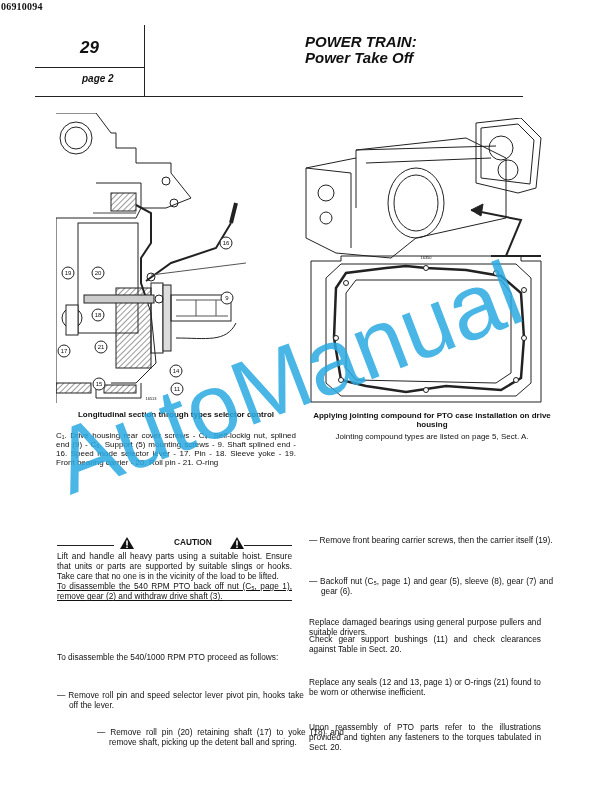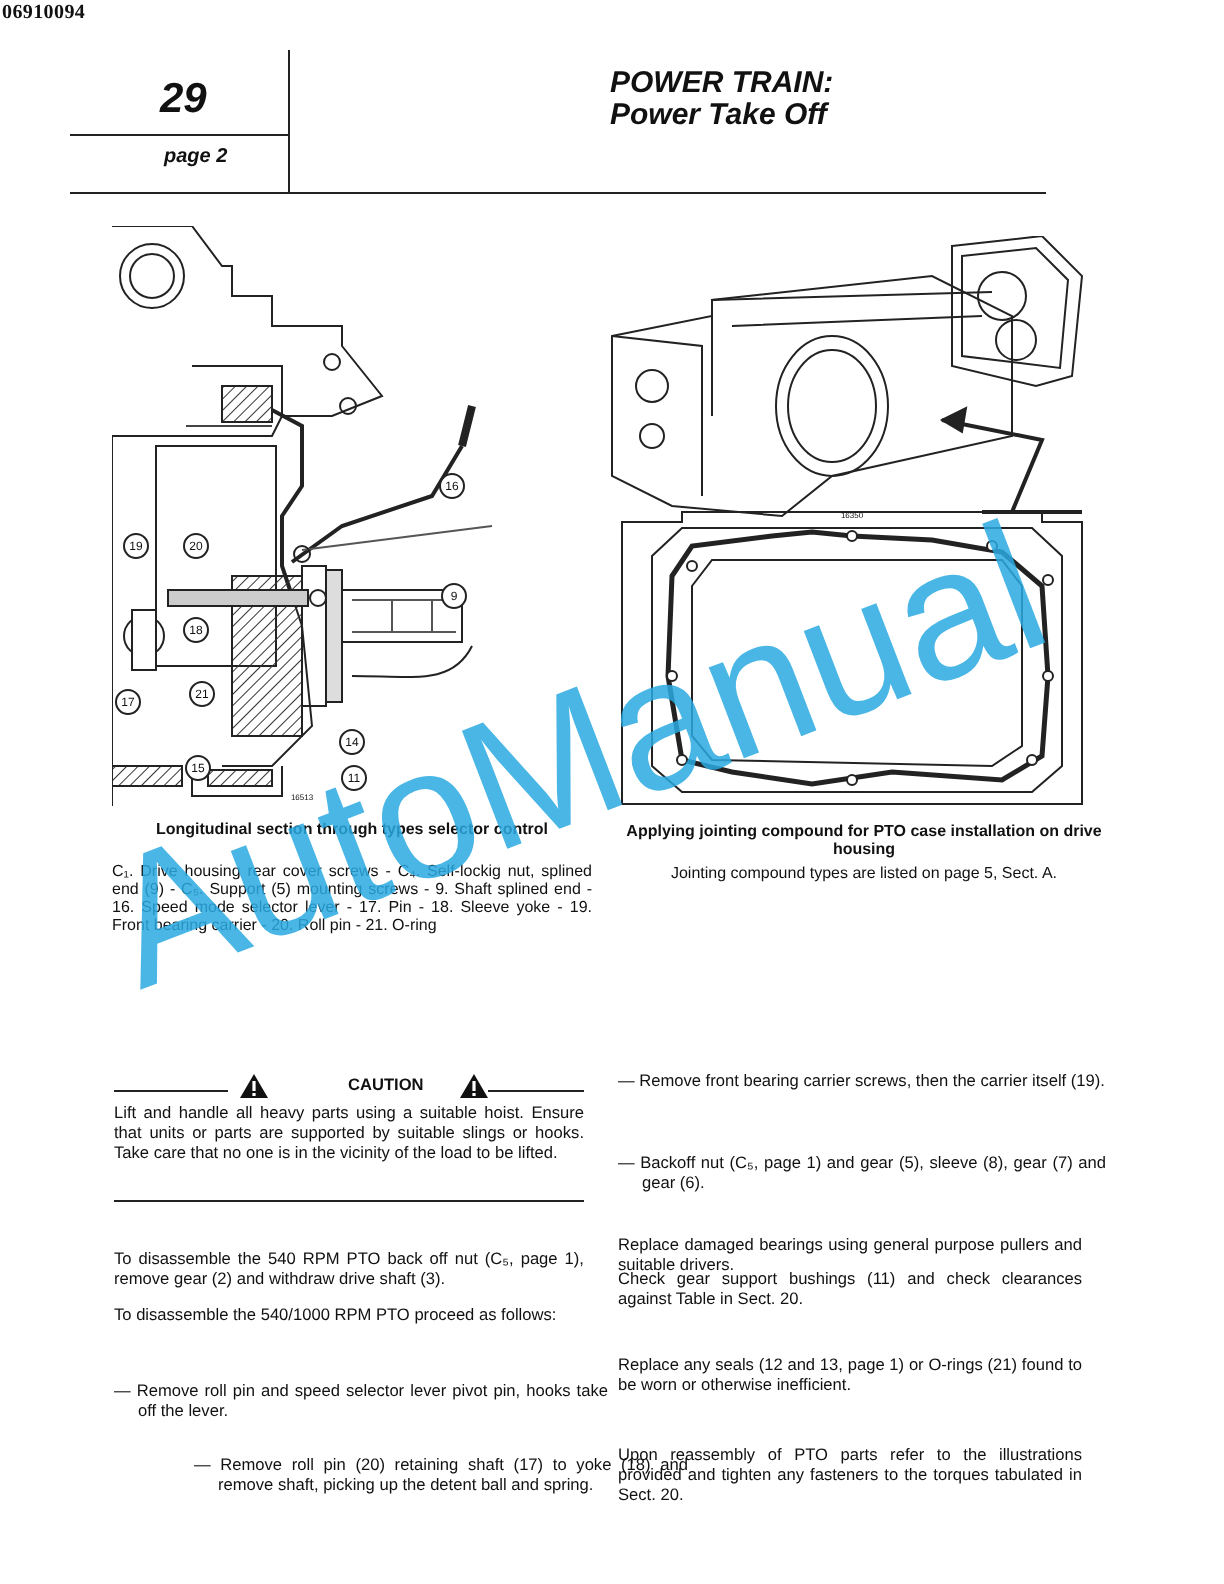--- a/index.html
+++ b/index.html
@@ -3,21 +3,21 @@
 <meta charset="utf-8">
 <style>
   html, body { margin:0; padding:0; background:#ffffff; }
   body { width:612px; height:792px; position:relative; overflow:hidden;
          font-family:"Liberation Sans", sans-serif; color:#111; }
   .docid { position:absolute; left:1px; top:1px; font-family:"Liberation Serif", serif;
            font-weight:bold; font-size:10px; letter-spacing:0.2px; }
   .hdr-vline { position:absolute; left:144px; top:25px; width:1px; height:72px; background:#222; }
   .hdr-hline-left { position:absolute; left:35px; top:67px; width:109px; height:1px; background:#222; }
   .hdr-hline-bottom { position:absolute; left:35px; top:96px; width:488px; height:1px; background:#222; }
-  .sec-num { position:absolute; left:80px; top:38px; font-size:21px; font-weight:bold; font-style:italic; }
+  .sec-num { position:absolute; left:80px; top:38px; font-size:17px; font-weight:bold; font-style:italic; }
   .page-lbl { position:absolute; left:82px; top:73px; font-size:10px; font-weight:bold; font-style:italic; }
   .title1 { position:absolute; left:305px; top:34px; font-size:15px; font-weight:bold; font-style:italic; line-height:16px; }
   .title2 { position:absolute; left:305px; top:50px; font-size:15px; font-weight:bold; font-style:italic; line-height:16px; }
 
   .fig { position:absolute; }
   .fig svg { display:block; }
   .fig-left { left:56px; top:113px; width:200px; height:290px; }
   .fig-right { left:296px; top:118px; width:265px; height:287px; }
 
   .cap-title { position:absolute; font-size:8px; font-weight:bold; text-align:center; line-height:9px; }
@@ -180,21 +180,21 @@
   <svg class="warn-icon" style="left:173px;" width="14" height="12" viewBox="0 0 14 12">
     <path d="M7 0 L14 12 L0 12 Z" fill="#111"></path>
     <rect x="6.2" y="3.5" width="1.6" height="5" fill="#fff"></rect>
     <rect x="6.2" y="9.5" width="1.6" height="1.5" fill="#fff"></rect>
   </svg>
   <div class="line" style="left:187px;width:48px;"></div>
 </div>
 <div class="p" style="left:57px;top:551px;width:235px;">Lift and handle all heavy parts using a suitable hoist. Ensure that units or parts are supported by suitable slings or hooks. Take care that no one is in the vicinity of the load to be lifted.</div>
 <div class="caution-bottom"></div>
 
-<div class="p" style="left:57px;top:624px;width:235px;">To disassemble the 540 RPM PTO back off nut (C₅, page 1), remove gear (2) and withdraw drive shaft (3).</div>
+<div class="p" style="left:57px;top:581px;width:235px;text-decoration:underline;">To disassemble the 540 RPM PTO back off nut (C₅, page 1), remove gear (2) and withdraw drive shaft (3).</div>
 <div class="p" style="left:57px;top:652px;width:235px;">To disassemble the 540/1000 RPM PTO proceed as follows:</div>
 <div class="bullet" style="left:57px;top:690px;width:235px;">— Remove roll pin and speed selector lever pivot pin, hooks take off the lever.</div>
 <div class="bullet" style="left:57px;top:727px;width:235px;margin-left:40px;">— Remove roll pin (20) retaining shaft (17) to yoke (18) and remove shaft, picking up the detent ball and spring.</div>
 
 <div class="bullet" style="left:309px;top:535px;width:232px;">— Remove front bearing carrier screws, then the carrier itself (19).</div>
 <div class="bullet" style="left:309px;top:576px;width:232px;">— Backoff nut (C₅, page 1) and gear (5), sleeve (8), gear (7) and gear (6).</div>
 <div class="p" style="left:309px;top:617px;width:232px;">Replace damaged bearings using general purpose pullers and suitable drivers.</div>
 <div class="p" style="left:309px;top:634px;width:232px;">Check gear support bushings (11) and check clearances against Table in Sect. 20.</div>
 <div class="p" style="left:309px;top:677px;width:232px;">Replace any seals (12 and 13, page 1) or O-rings (21) found to be worn or otherwise inefficient.</div>
 <div class="p" style="left:309px;top:722px;width:232px;">Upon reassembly of PTO parts refer to the illustrations provided and tighten any fasteners to the torques tabulated in Sect. 20.</div>

